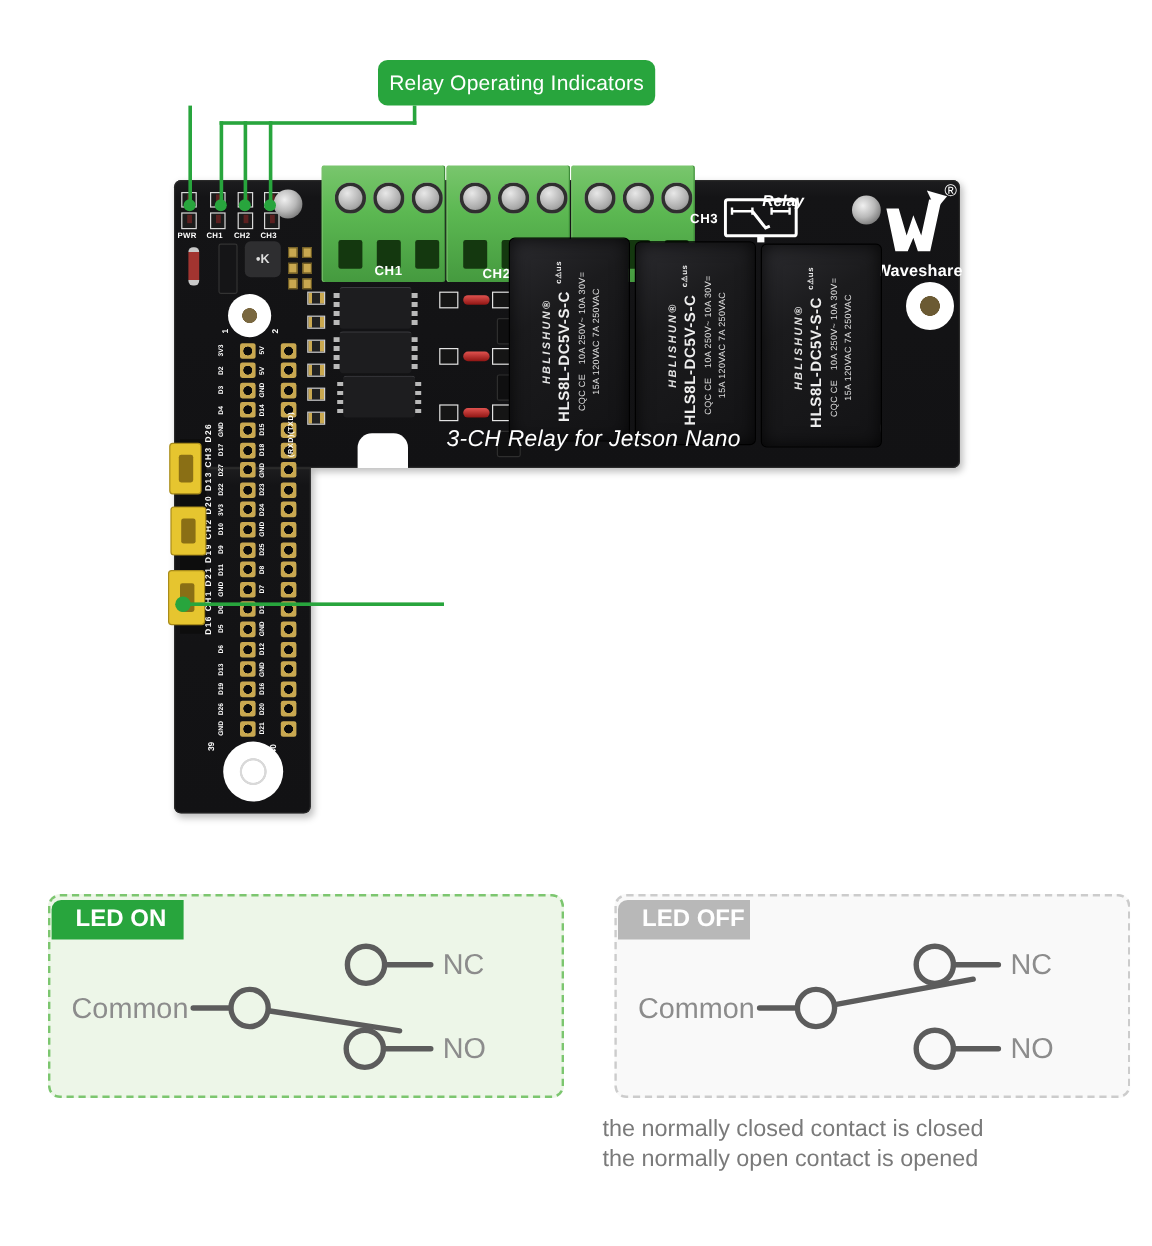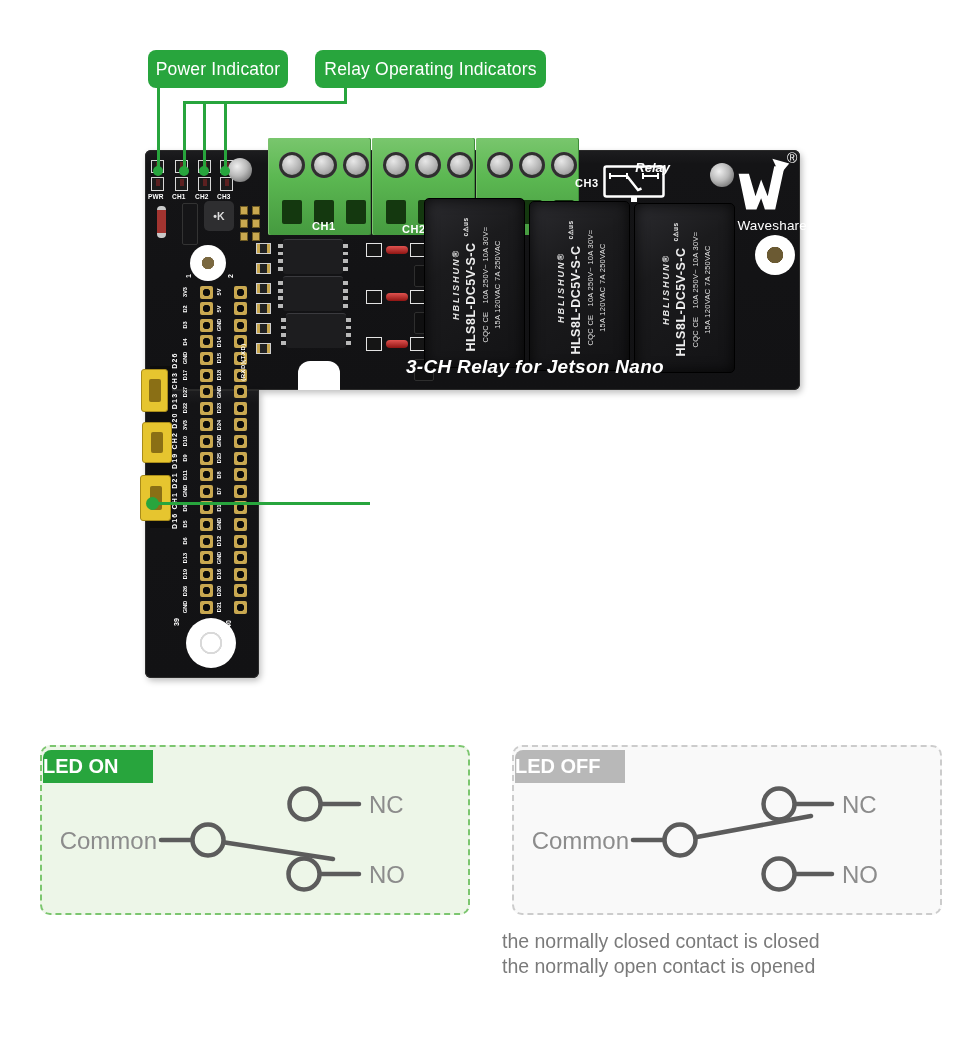--- a/index.html
+++ b/index.html
@@ -68,23 +68,23 @@
   .rtab{position:absolute;width:56px;height:26px;background:#121212;border-radius:5px;z-index:5;
     display:flex;align-items:center;justify-content:center}
   .rtab i{width:30px;height:9px;background:#000;border-radius:3px}
 
   
   .rsym-label{position:absolute;left:600px;top:160px;width:70px;color:#fff;font-weight:bold;font-size:13px;
     text-align:right;z-index:3;font-style:italic}
   .rsym-box{position:absolute;left:603px;top:165px;z-index:3}
   .wlogo{position:absolute;left:733px;top:158px;z-index:3}
   .wreg{position:absolute;left:787px;top:150px;color:#fff;font-size:14px;z-index:3}
-  .wname{position:absolute;left:725px;top:218px;width:82px;text-align:right;color:#fff;font-weight:normal;
+  .wname{position:absolute;left:725px;top:218px;width:82px;text-align:center;color:#fff;font-weight:bold;
     font-size:13.5px;z-index:3;letter-spacing:.2px}
-  .btitle{position:absolute;left:406px;top:356px;width:285px;color:#fff;font-weight:bold;font-style:italic;
+  .btitle{position:absolute;left:372px;top:356px;width:285px;color:#fff;font-weight:normal;font-style:italic;
     font-size:19px;z-index:7;letter-spacing:.3px;white-space:nowrap}
 
   
   .opto{position:absolute;width:60px;height:35px;background:#1d1d1f;border-radius:3px;z-index:3;border-top:1px solid #3a3a3e}
   .opto::before,.opto::after{content:"";position:absolute;top:4px;width:5px;height:27px;
     background:repeating-linear-gradient(180deg,#b9b9b9 0 4px,transparent 4px 7.5px)}
   .opto::before{left:-5px}.opto::after{right:-5px}
   .rc{position:absolute;width:15px;height:11px;border:1px solid #cfcfcf;z-index:3;
     background:linear-gradient(90deg,var(--gold) 0 3px,#222 3px 10px,var(--gold) 10px)}
   .wpad{position:absolute;width:16px;height:14px;border:1.5px solid #e3e3e3;background:#151515;z-index:3}
@@ -105,36 +105,35 @@
   .jheader{position:absolute;left:150px;top:366px;width:22px;height:162px;background:#0d0d0d;z-index:3}
   .jumper{position:absolute;background:var(--jyellow);border:1px solid #a98c1a;border-radius:3px;z-index:4;
     display:flex;align-items:center;justify-content:center}
   .jumper i{width:12px;height:55%;background:#8a6f15;border-radius:2px}
 
   
   .panel{position:absolute;width:430px;height:170px;border-radius:10px;border:2px dashed;z-index:2}
   .panel-on{left:40px;top:745px;background:var(--panel-green-bg);border-color:var(--panel-green-border)}
   .panel-off{left:512px;top:745px;background:var(--panel-gray-bg);border-color:var(--panel-gray-border)}
   .badge{position:absolute;left:1px;top:3px;width:110px;height:33px;color:#fff;font-weight:bold;font-size:20px;
-    display:flex;align-items:center;padding-left:0;border-radius:8px 0 0 0}
+    display:flex;align-items:center;padding-left:20px;border-radius:8px 0 0 0}
   .badge-on{background:var(--green)}
   .badge-off{background:var(--badge-gray)}
   .dlabel{position:absolute;color:var(--dtext);font-size:24px;z-index:3}
   .dsvg{position:absolute;left:0;top:0}
   .dsvg line,.dsvg circle{stroke:var(--stroke);stroke-width:4.5;fill:none;stroke-linecap:round}
   .caption{position:absolute;width:460px;color:var(--caption);font-size:19.5px;line-height:25px;z-index:2}
 
   svg{display:block}
 </style>
 </head>
 <body>
 
 <div class="stage">
 
-  <div class="callout" style="left:148px;width:140px;top:50px">Power Indicator</div>
   <div class="callout" style="left:315px;width:231px;top:50px">Relay Operating Indicators</div>
 
   <div class="gline" style="left:157px;top:88px;width:3px;height:86px"></div>
   <div class="gdot" style="left:153px;top:166px;width:10px;height:10px"></div>
   <div class="gline" style="left:344px;top:88px;width:3px;height:16px"></div>
   <div class="gline" style="left:183px;top:101px;width:164px;height:3px"></div>
   <div class="gline" style="left:183px;top:101px;width:3px;height:72px"></div>
   <div class="gline" style="left:203px;top:101px;width:3px;height:72px"></div>
   <div class="gline" style="left:224px;top:101px;width:3px;height:72px"></div>
   <div class="gdot" style="left:179px;top:166px;width:10px;height:10px"></div>

